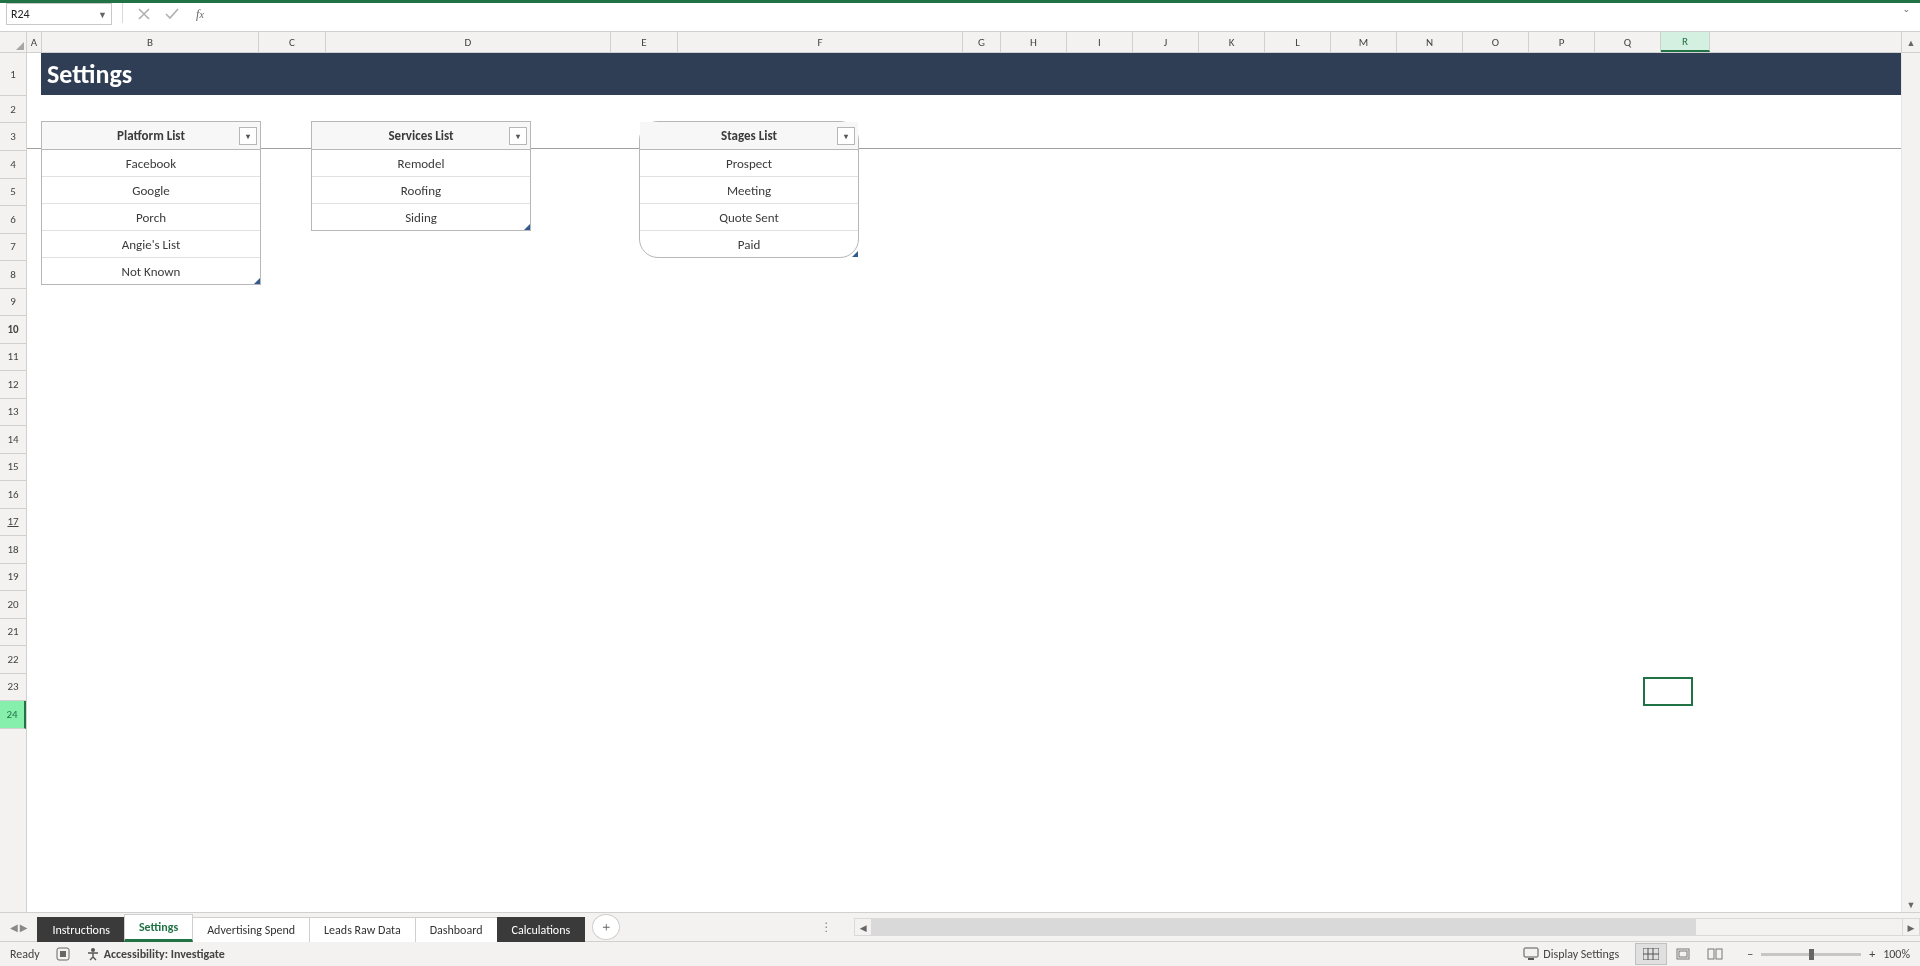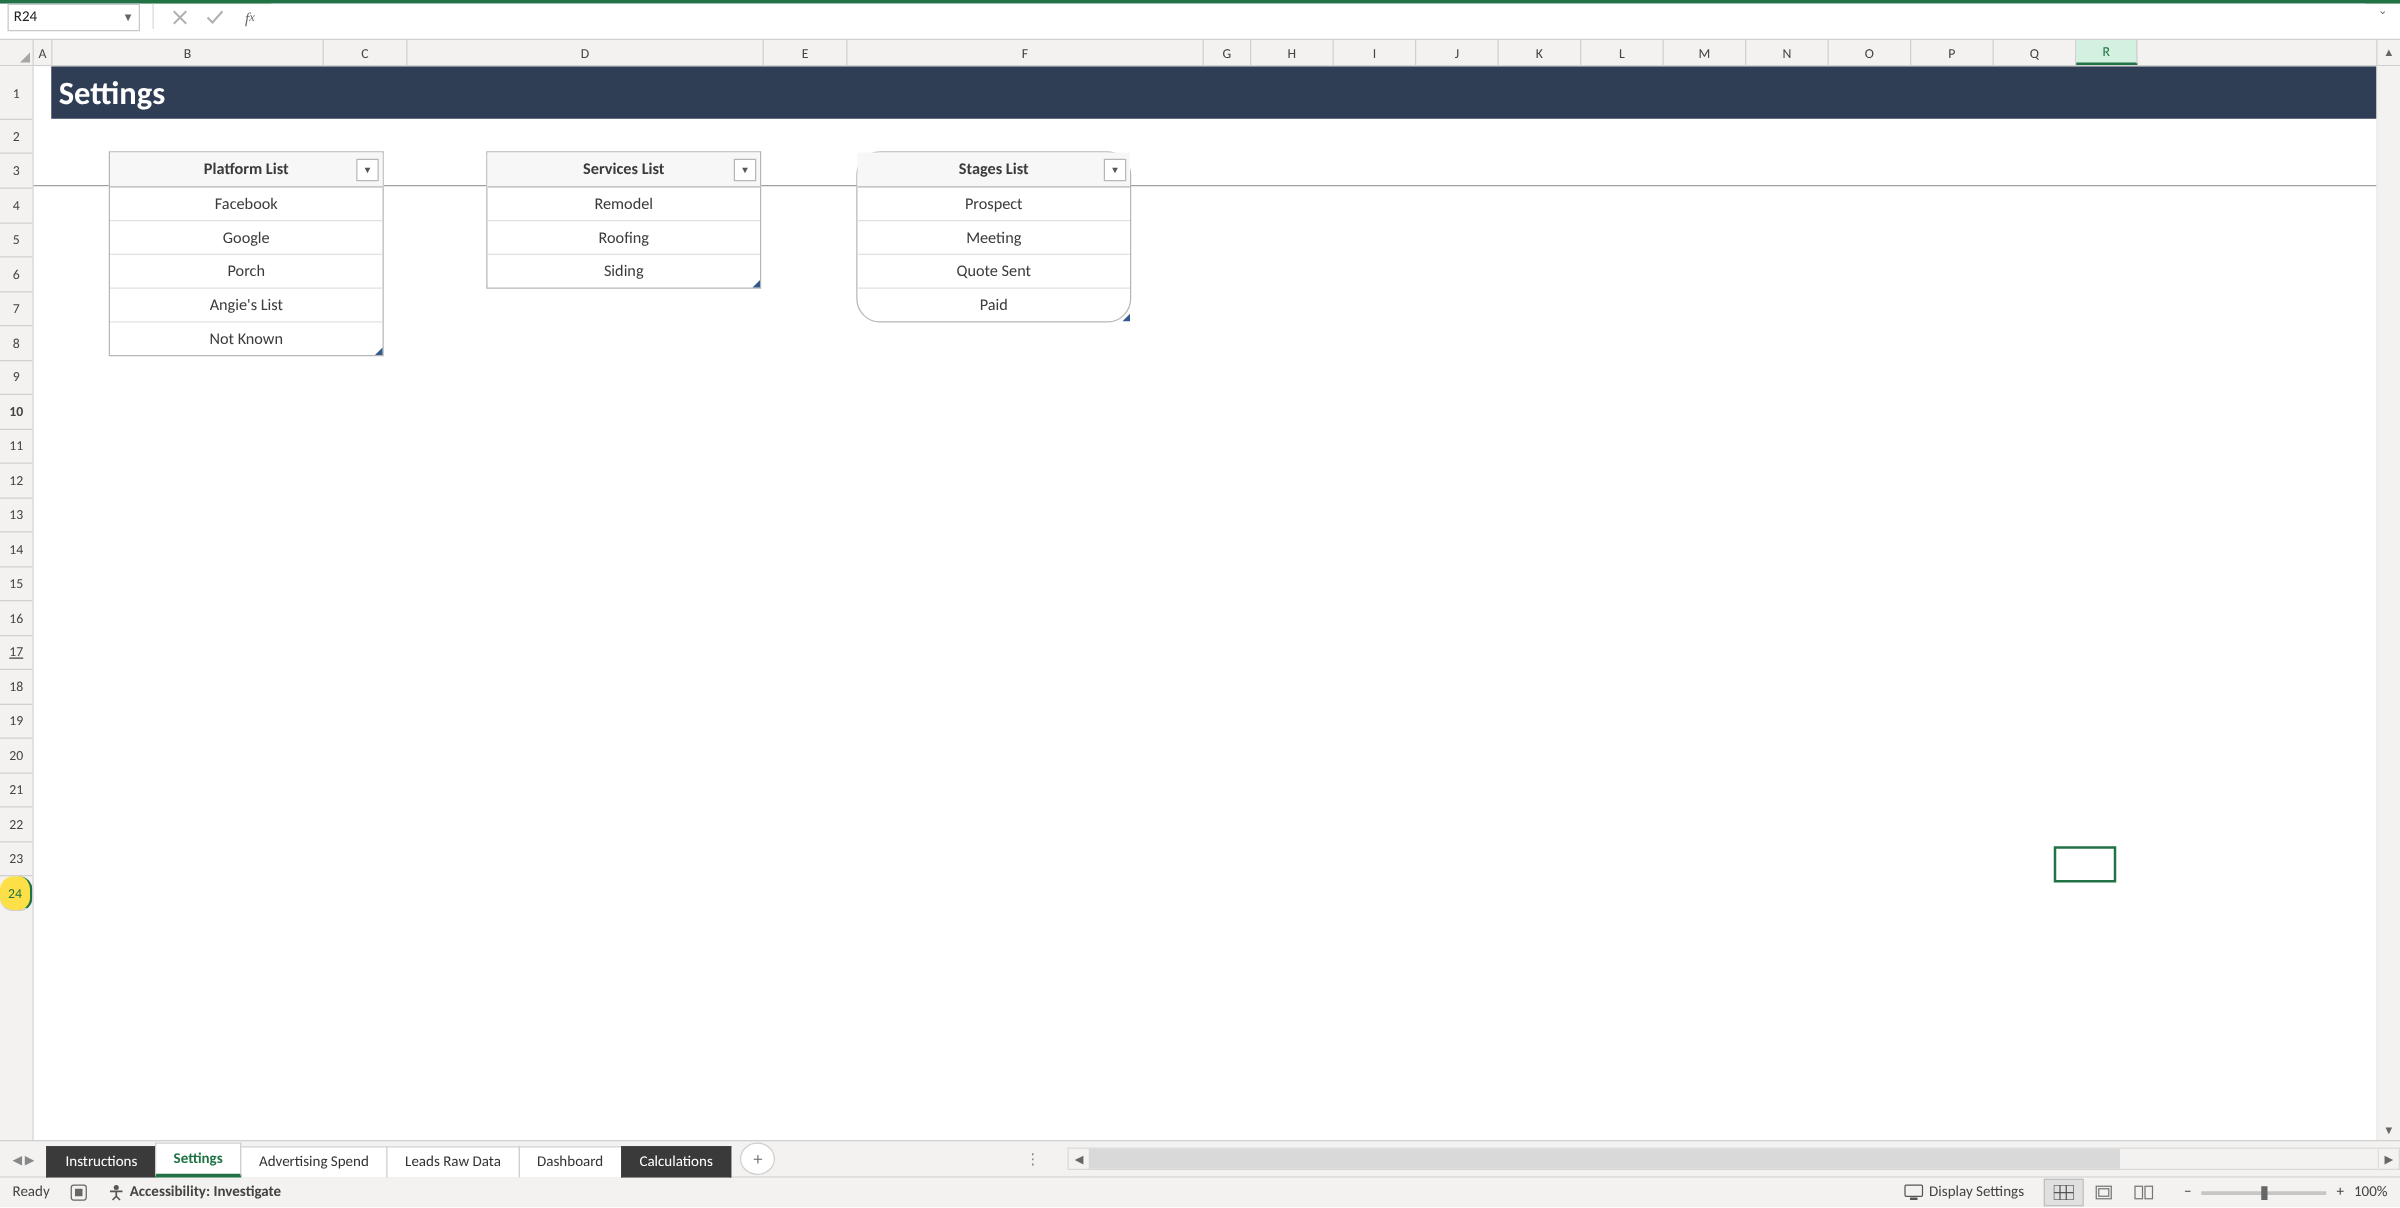--- a/index.html
+++ b/index.html
@@ -17,27 +17,27 @@
   .col-headers{display:flex;height:20px;background:#f3f2f1;border-bottom:1px solid #d0d0d0;font-size:11px;color:#444;}
   .corner{width:26px;border-right:1px solid #d0d0d0;display:flex;align-items:flex-end;justify-content:flex-end;position:relative;}
   .corner::after{content:"";position:absolute;right:2px;bottom:2px;border-style:solid;border-width:0 0 8px 8px;border-color:transparent transparent #a6a6a6 transparent;}
   .ch{border-right:1px solid #d0d0d0;display:flex;align-items:center;justify-content:center;}
   .ch.sel{background:#d3f0e0;border-bottom:2px solid #217346;color:#217346;}
   .vscroll-up{width:18px;display:flex;align-items:center;justify-content:center;color:#666;font-size:9px;background:#f3f2f1;border-left:1px solid #d0d0d0;}
   
   .grid-area{flex:1;display:flex;overflow:hidden;position:relative;}
   .row-headers{width:26px;background:#f3f2f1;display:flex;flex-direction:column;border-right:1px solid #d0d0d0;}
   .rh{border-bottom:1px solid #d0d0d0;display:flex;align-items:center;justify-content:center;font-size:11px;color:#444;}
-  .rh.sel{background:#fde047;border-right:2px solid #217346;color:#217346;border-radius:11px;}
+  .rh.sel{background:#86efac;border-right:2px solid #217346;color:#217346;}
   .cells{flex:1;position:relative;background:#fff;}
   .vscroll{width:18px;background:#f3f2f1;border-left:1px solid #e6e6e6;display:flex;flex-direction:column;}
   .vscroll .arrow{height:16px;display:flex;align-items:center;justify-content:center;font-size:9px;color:#666;}
   
   .banner{position:absolute;left:14px;top:0;right:0;height:42px;background:#2f3e55;color:#fff;font-size:26px;font-weight:600;display:flex;align-items:center;padding-left:6px;}
-  .tbl{position:absolute;top:68px;border:1px solid #b7b7b7;background:#fff;font-size:13px;color:#3b3b3b;margin-left:46px;}
+  .tbl{position:absolute;top:68px;border:1px solid #b7b7b7;background:#fff;font-size:13px;color:#3b3b3b;}
   .tbl .hdr{height:27px;display:flex;align-items:center;justify-content:center;font-weight:600;background:#f7f7f7;border-bottom:1px solid #b7b7b7;position:relative;}
   .tbl .hdr .filter{position:absolute;right:3px;top:5px;width:16px;height:16px;border:1px solid #b7b7b7;background:#fff;display:flex;align-items:center;justify-content:center;font-size:8px;color:#555;}
   .tbl .row{height:26px;display:flex;align-items:center;justify-content:center;border-bottom:1px solid #e1e1e1;position:relative;}
   .tbl .row:last-child{border-bottom:none;}
   .tbl .row:last-child::after{content:"";position:absolute;right:0;bottom:0;width:0;height:0;border-style:solid;border-width:0 0 6px 6px;border-color:transparent transparent #325a8e transparent;}
   .sel-cell{position:absolute;border:2px solid #217346;box-sizing:border-box;pointer-events:none;}
   .freeze-line{position:absolute;background:#a0a0a0;}
   
   .tabstrip{height:28px;background:#f3f2f1;border-top:1px solid #d0d0d0;display:flex;align-items:center;font-size:12px;position:relative;}
   .tab-nav{display:flex;gap:2px;padding:0 10px;color:#888;}
@@ -154,21 +154,21 @@
           <div class="hdr">
             <span>Platform List</span>
             <div class="filter">▾</div>
           </div>
           <div class="row">Facebook</div>
           <div class="row">Google</div>
           <div class="row">Porch</div>
           <div class="row">Angie's List</div>
           <div class="row">Not Known</div>
         </div>
-      <div id="table-services" class="tbl" style="left: 316px; width: 218px;">
+      <div id="table-services" class="tbl" style="left: 284px; width: 218px;">
           <div class="hdr">
             <span>Services List</span>
             <div class="filter">▾</div>
           </div>
           <div class="row">Remodel</div>
           <div class="row">Roofing</div>
           <div class="row">Siding</div>
         </div>
       <div id="table-stages" class="tbl" style="left: 612px; width: 218px; border-radius: 19px;">
           <div class="hdr">

